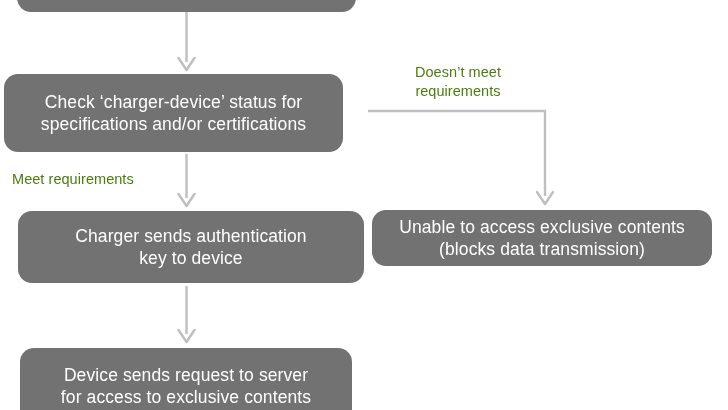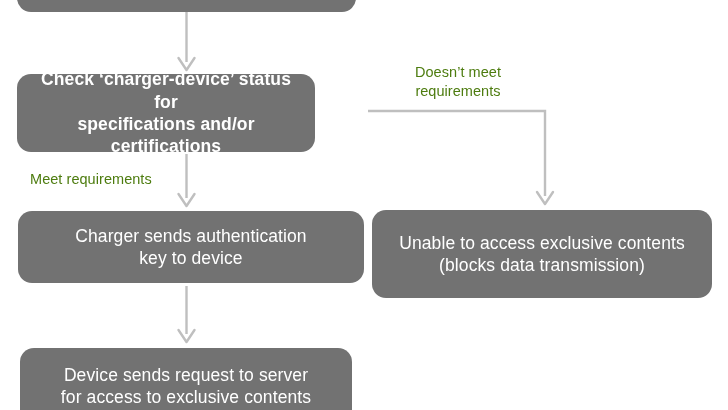--- a/index.html
+++ b/index.html
@@ -34,55 +34,54 @@
     white-space: pre-line;
   }
   .node-top {
     left: 17px;
     top: -58px;
     width: 339px;
     height: 70px;
     border-radius: 14px;
   }
   .node-check {
-    left: 17px;
+    left: 4px;
     top: 74px;
-    width: 298px;
+    width: 339px;
     height: 78px;
-    font-weight: bold;
   }
   .node-auth {
     left: 18px;
     top: 211px;
     width: 346px;
     height: 72px;
   }
   .node-request {
     left: 20px;
     top: 348px;
     width: 332px;
     height: 76px;
   }
   .node-unable {
     left: 372px;
     top: 210px;
     width: 340px;
-    height: 88px;
+    height: 56px;
   }
 
   .edge-label {
     position: absolute;
     color: #4d7c0f;
     font-size: 14.5px;
     line-height: 1.3;
     letter-spacing: 0.05px;
     white-space: pre-line;
   }
   .label-meet {
-    left: 30px;
+    left: 12px;
     top: 170px;
     text-align: left;
   }
   .label-doesnt {
     left: 407px;
     top: 63px;
     text-align: center;
     width: 102px;
   }
 

